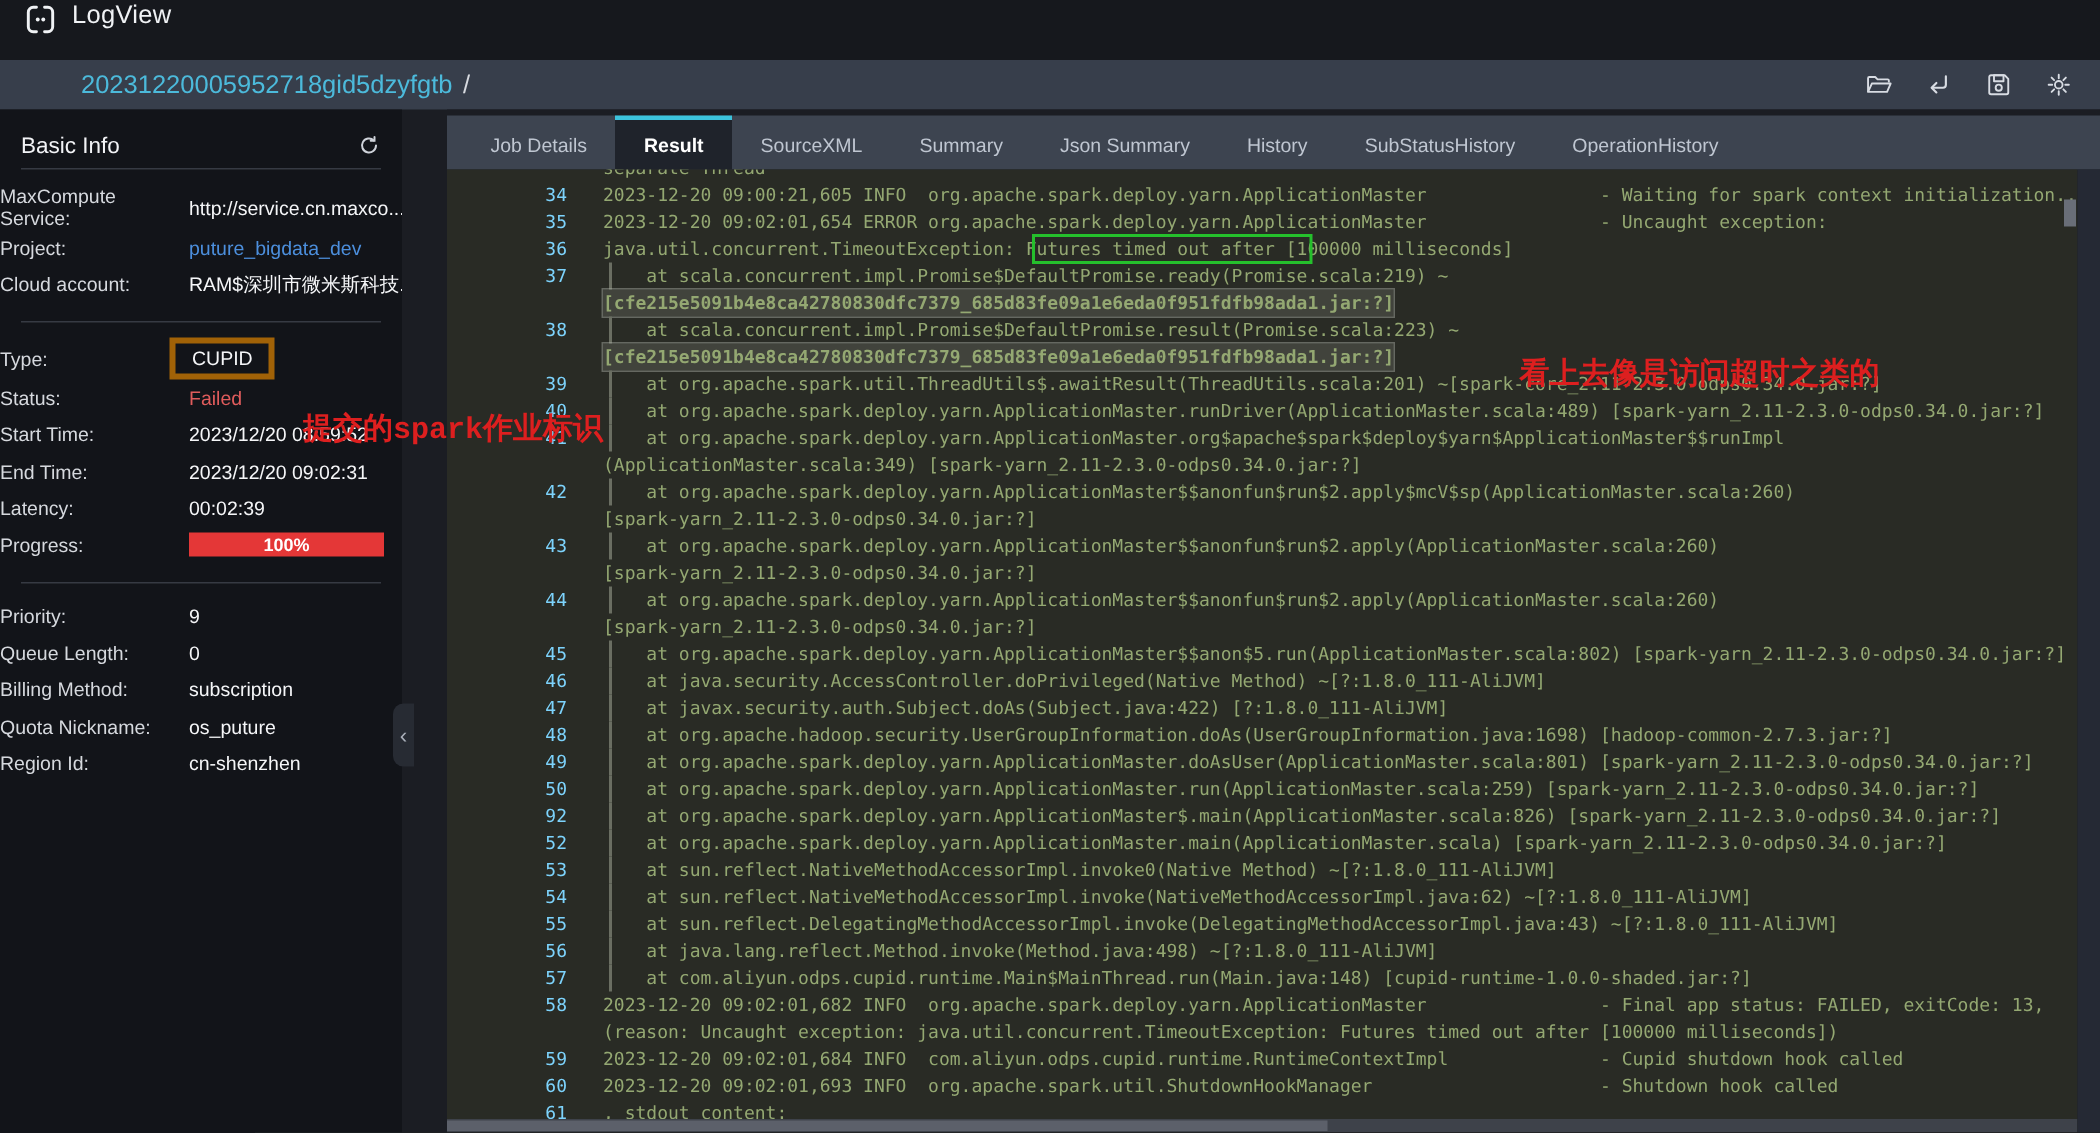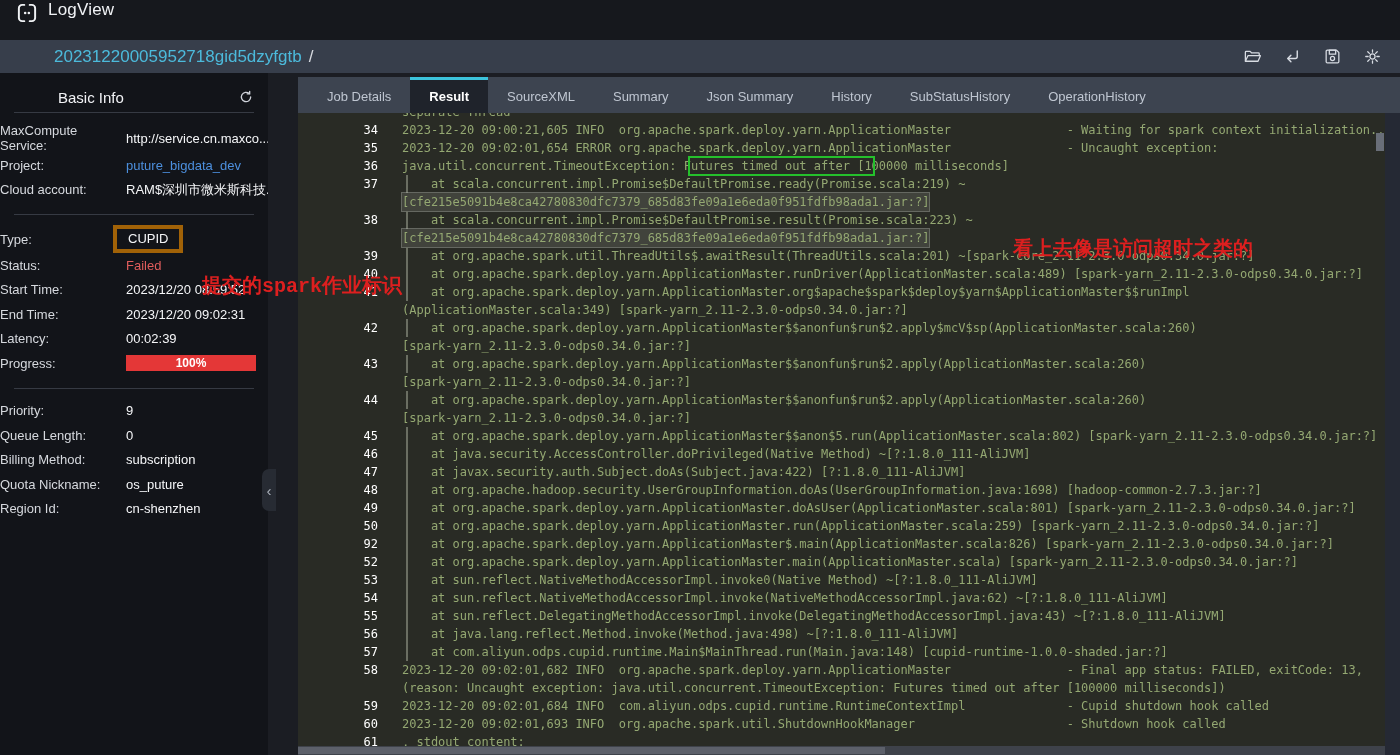--- a/index.html
+++ b/index.html
@@ -20,21 +20,21 @@
   .toolbar { display:flex; align-items:center; gap:21px; padding-right:4px; }
   .tool-ic { width:19px; height:19px; color:#d8dce3; cursor:pointer; }
   .tool-ic svg { width:100%; height:100%; display:block; }
 
   
   .main { flex:1; display:flex; min-height:0; position:relative; }
 
   
   .sidebar { width:268px; flex:none; background:#121419; color:#e8eaee; padding:9px 0 0 0; position:relative; }
   .sb-title-row { display:flex; align-items:center; justify-content:space-between; padding:0 14px; height:30px; }
-  .sb-title { font-size:15px; color:#f2f3f6;margin-left:44px; }
+  .sb-title { font-size:15px; color:#f2f3f6; }
   .refresh-ic { width:16px; height:16px; color:#cfd3da; cursor:pointer; }
   .refresh-ic svg { width:100%; height:100%; display:block; }
   .divider { border-top:1px solid #363a43; margin:0 14px; }
   .group { padding:10px 0 12px 0; }
   .info-row { display:flex; align-items:center; min-height:24.5px; padding:0 0; }
   .lab { width:126px; flex:none; color:#d6d9de; font-size:13px; }
   .val { color:#f5f6f8; font-size:13px; white-space:nowrap; overflow:hidden; }
   .val.link { color:#4c8fdd; cursor:pointer; }
   .val.failed { color:#e05c5c; }
   .val.boxed { border:4px solid #a16207; padding:2px 11px 3px 11px; margin-left:-13px; }
@@ -53,24 +53,24 @@
   .tab { display:flex; align-items:center; padding:0 19px; font-size:13px; color:#bfc6d1; cursor:pointer;
     border-top:3px solid transparent; }
   .tab.active { background:#1f232b; color:#ffffff; font-weight:bold; border-top:3px solid #3cc3dc; }
 
   
   .log-wrap { flex:1; display:flex; min-height:0; position:relative; }
   .log-content { flex:1; background:#292b25; overflow:hidden; position:relative; min-width:0; }
   .log-lines { margin-top:-10px; }
   .log-line { display:flex; height:18px; line-height:18px; font-family:"DejaVu Sans Mono", monospace;
     font-size:12px; white-space:pre; }
-  .ln { width:80px; flex:none; text-align:right; color:#ffffff; }
+  .ln { width:80px; flex:none; text-align:right; color:#7dd3fc; }
   .lt { margin-left:24px; color:#94a872; position:relative; }
   .log-line.guide .lt::before { content:""; position:absolute; left:4px; top:0; bottom:0; width:2px; background:#6a6e62; }
-  .lt.hl { background:rgba(150,155,145,.22); outline:1px solid rgba(175,180,170,.45); }
+  .lt.hl { background:rgba(150,155,145,.22); outline:1px solid rgba(175,180,170,.45);font-weight:bold; }
   .gbox { outline:2px solid #25c02c; outline-offset:1px; }
 
   
   .v-strip { width:15px; flex:none; background:#252934; position:relative; }
   .v-thumb { position:absolute; left:-9px; top:20px; width:8px; height:18px; background:#696e78; cursor:pointer; }
   .h-track { position:absolute; left:0; right:0; bottom:0; height:9px; background:#3e424a; }
   .h-thumb { position:absolute; left:0; top:1px; height:7px; width:54%; background:#5c606a; cursor:pointer; }
 
   
   .annot-red { position:absolute; color:#dd1f1f; font-family:Liberation Mono, monospace; font-weight:bold;

